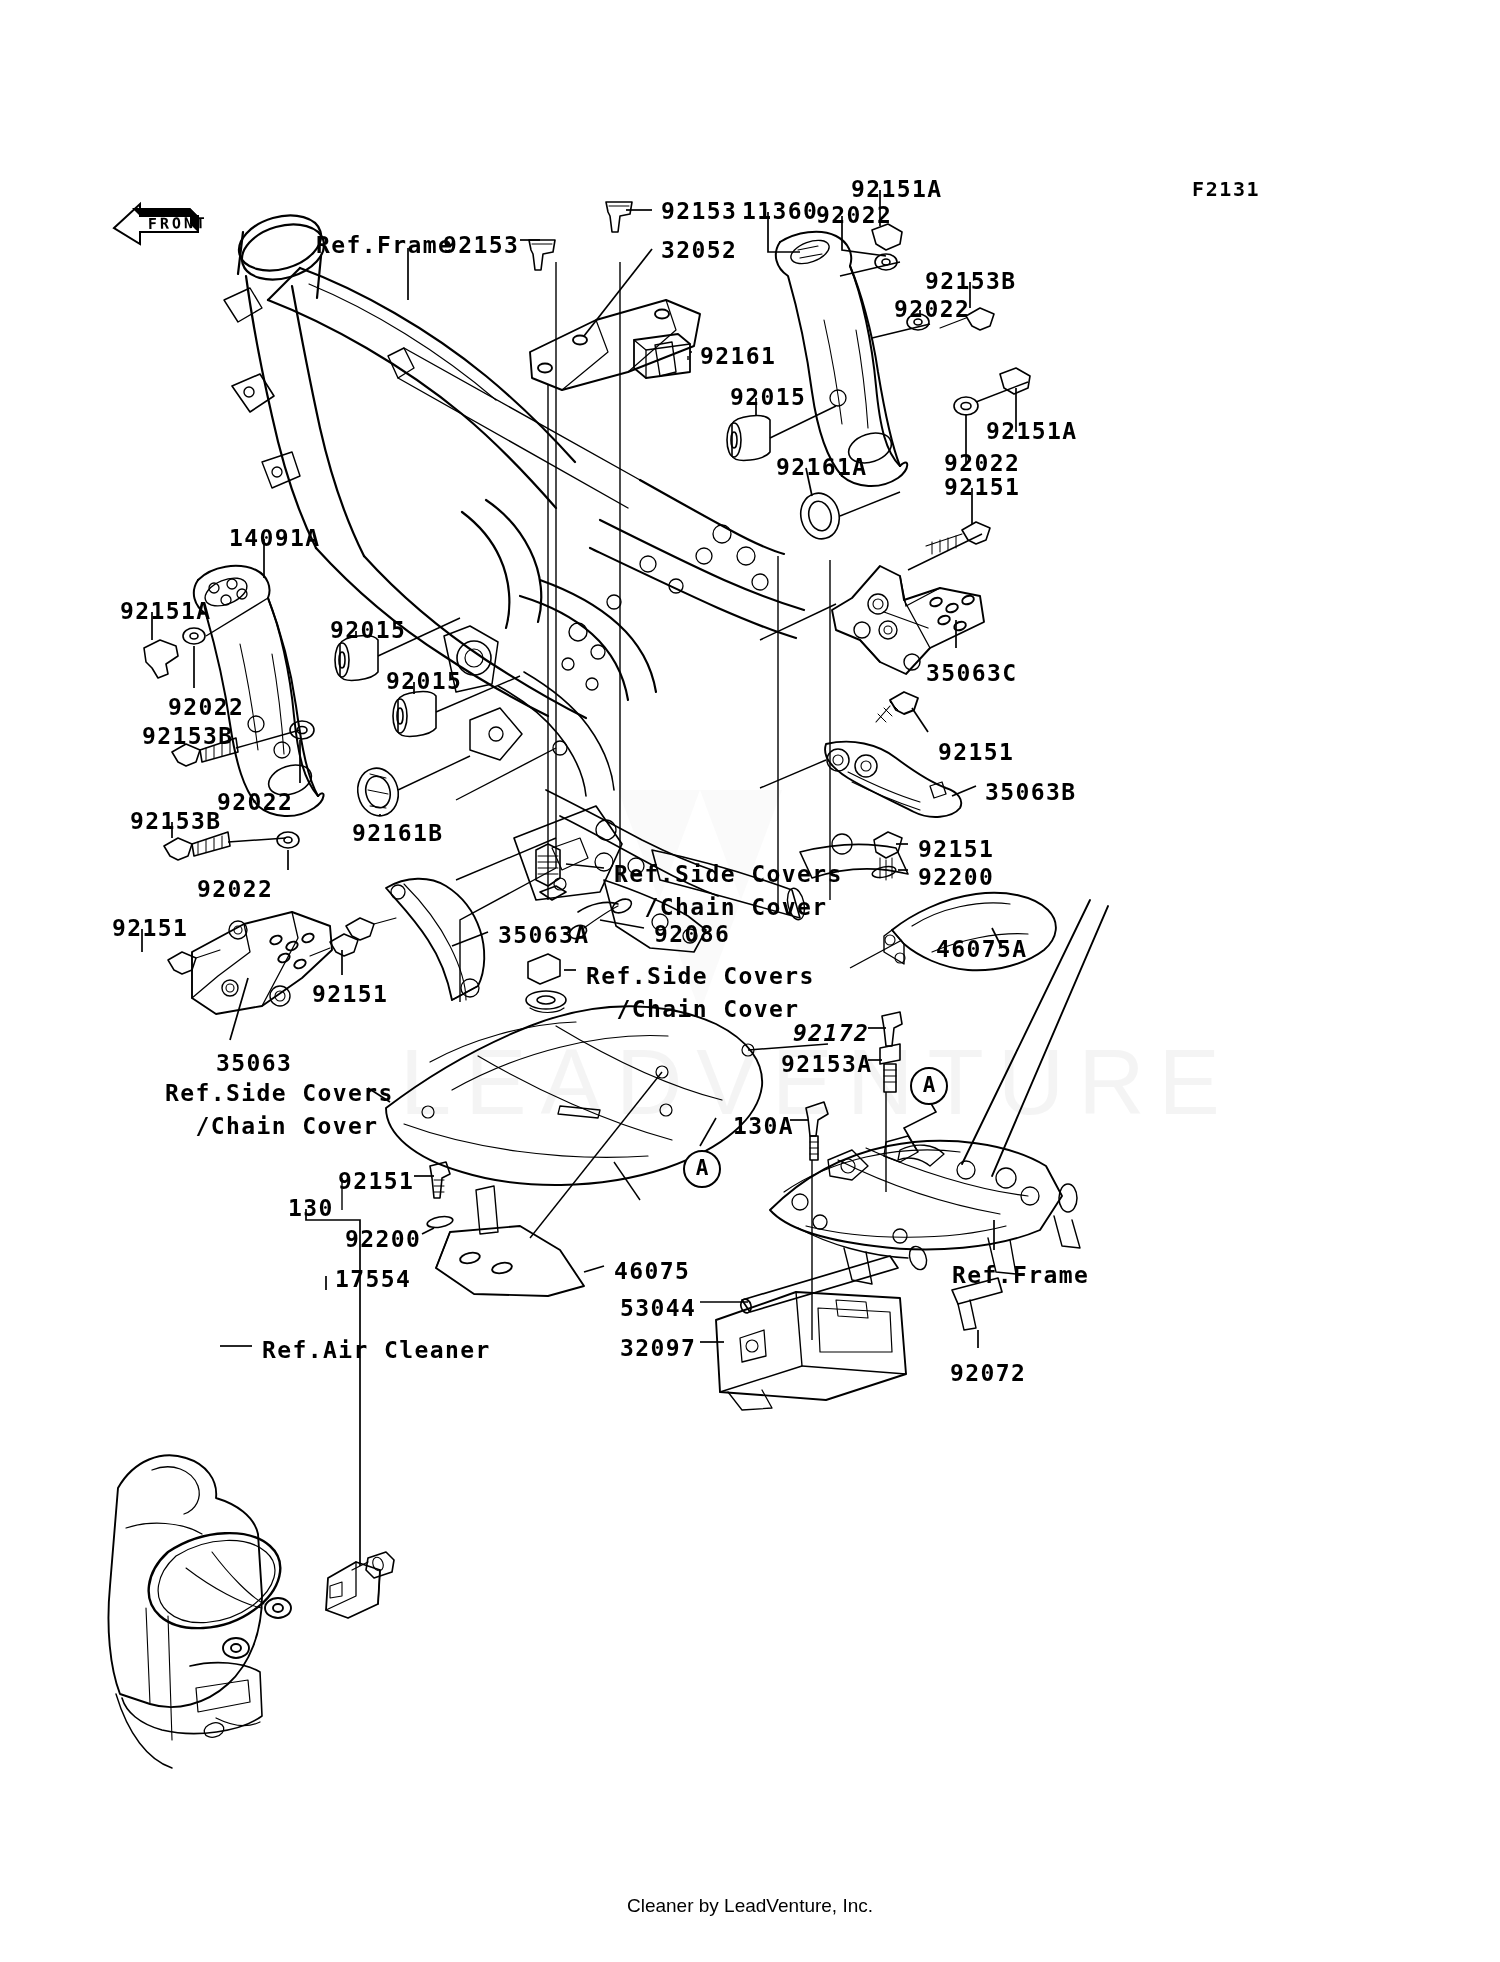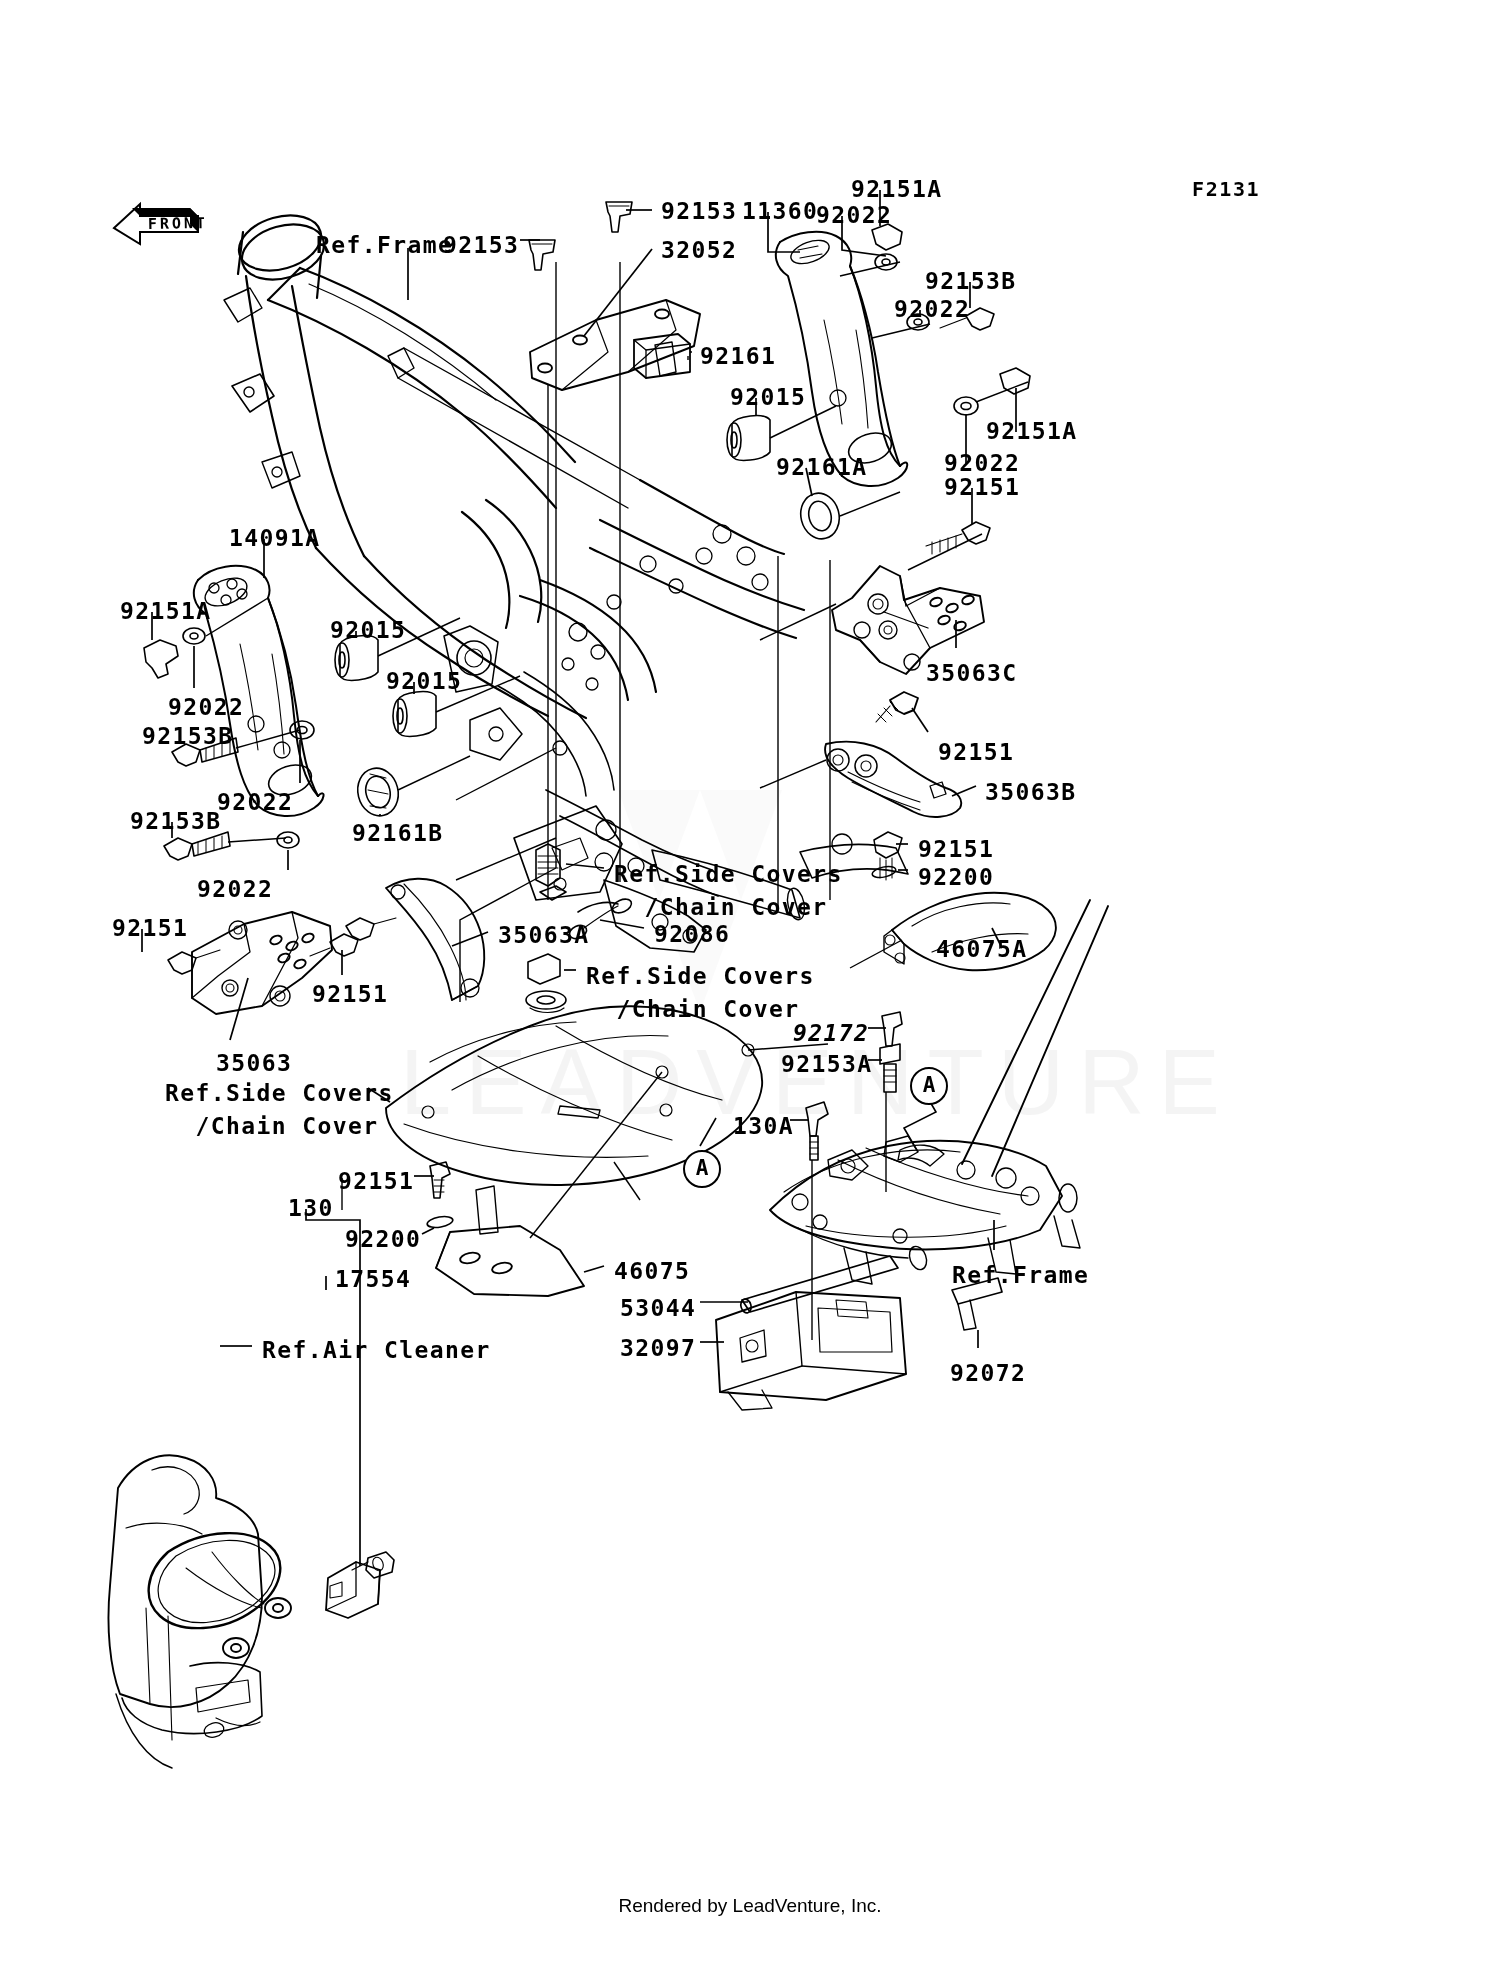--- a/index.html
+++ b/index.html
@@ -792,17 +792,17 @@
       <div class="lbl" style="left: 345px; top: 1226px;">92200</div>
       <div class="lbl" style="left: 335px; top: 1266px;">17554</div>
       <div class="lbl" style="left: 262px; top: 1337px;">Ref.Air Cleaner</div>
       <div class="lbl" style="left: 614px; top: 1258px;">46075</div>
       <div class="lbl" style="left: 620px; top: 1295px;">53044</div>
       <div class="lbl" style="left: 620px; top: 1335px;">32097</div>
       <div class="lbl" style="left: 952px; top: 1262px;">Ref.Frame</div>
       <div class="lbl" style="left: 950px; top: 1360px;">92072</div>
     </div>
 
-  <div id="footer">Rendered by LeadVenture, Inc.</div>
+  <div id="footer">Cleaner by LeadVenture, Inc.</div>
 
 <div class="circA" style="left: 683px; top: 1150px;">A</div>
     <div class="circA" style="left: 910px; top: 1067px;">A</div>
   </div>
 
 </body></html>

